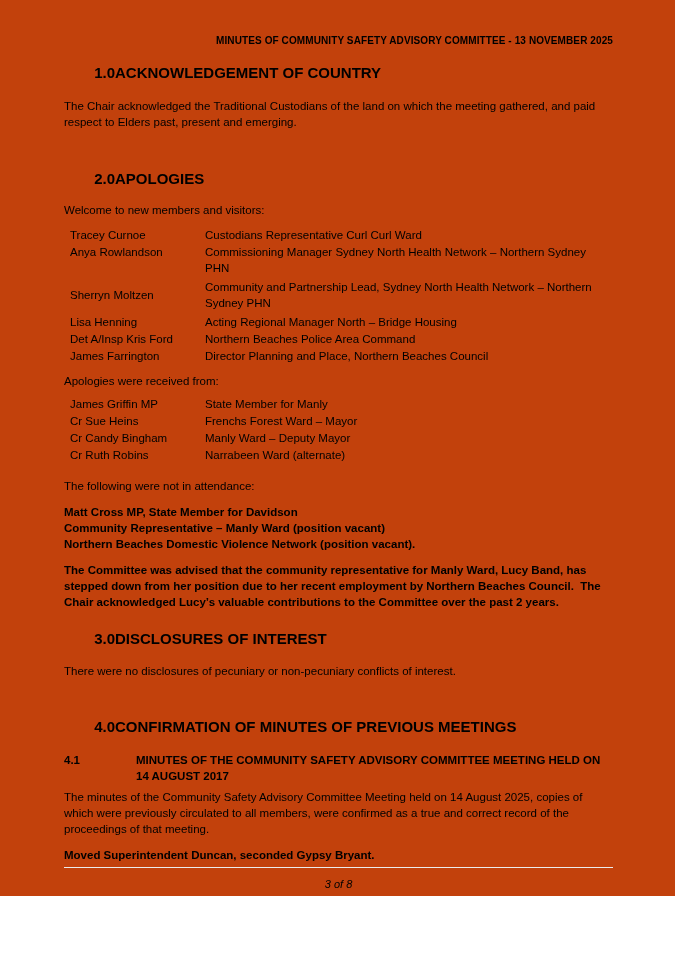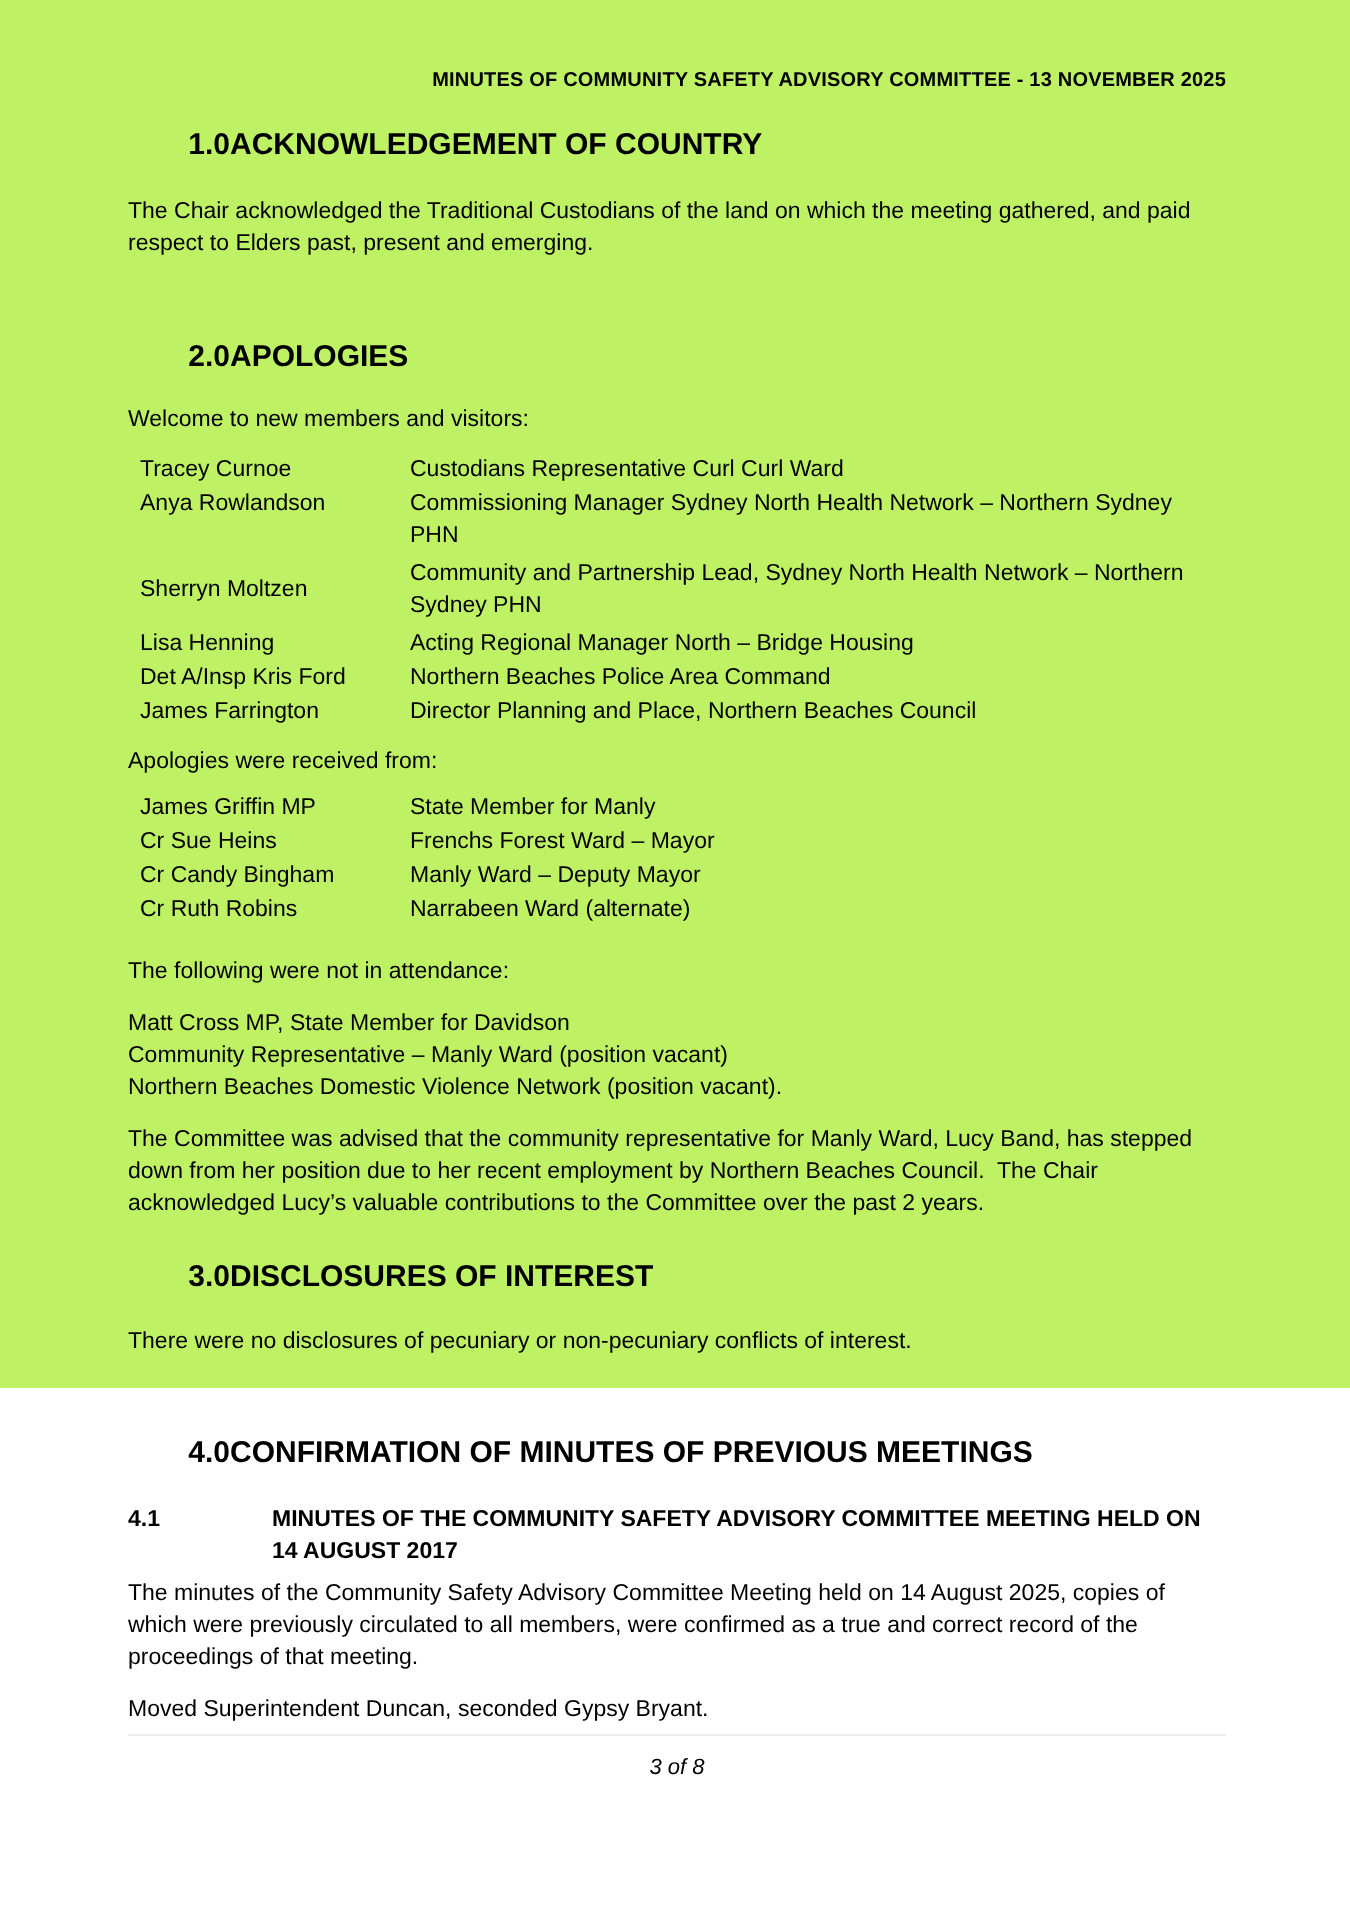--- a/index.html
+++ b/index.html
@@ -5,22 +5,22 @@
   * { margin: 0; padding: 0; box-sizing: border-box; }
   html, body { background: #ffffff; }
   body {
     width: 675px; height: 955px;
     font-family: "Liberation Sans", sans-serif;
     color: #000000;
     position: relative;
     overflow: hidden;
   }
   .page {
-    width: 675px; height: 694px;
-    background: #bef264;
+    width: 675px; height: 896px;
+    background: #c2410c;
     padding: 35px 62px 0 64px;
   }
   .doc-header {
     font-size: 10px;
     font-weight: bold;
     text-align: right;
     line-height: 12px;
     letter-spacing: 0.1px;
   }
   .section-heading {
@@ -40,21 +40,21 @@
   .sub-heading .num { width: 51px; flex: 0 0 51px; }
   .para {
     font-size: 11.5px;
     line-height: 16px;
     white-space: pre-wrap;
   }
   .mt-17 { margin-top: 17px; }
   .mt-40 { margin-top: 40px; }
   .mt-15 { margin-top: 15px; }
   .mt-16 { margin-top: 16px; }
-  .mt-10 { margin-top: 10px; }
+  .mt-10 { margin-top: 10px; font-weight: bold; }
   .mt-9  { margin-top: 9px; }
   .mt-8  { margin-top: 8px; }
   .mt-6  { margin-top: 6px; }
   .mt-5  { margin-top: 5px; }
   .mt-20 { margin-top: 20px; }
   .mt-18 { margin-top: 18px; }
   .mt-39 { margin-top: 39px; }
   table.attendees {
     border-collapse: collapse;
     width: 549px;

